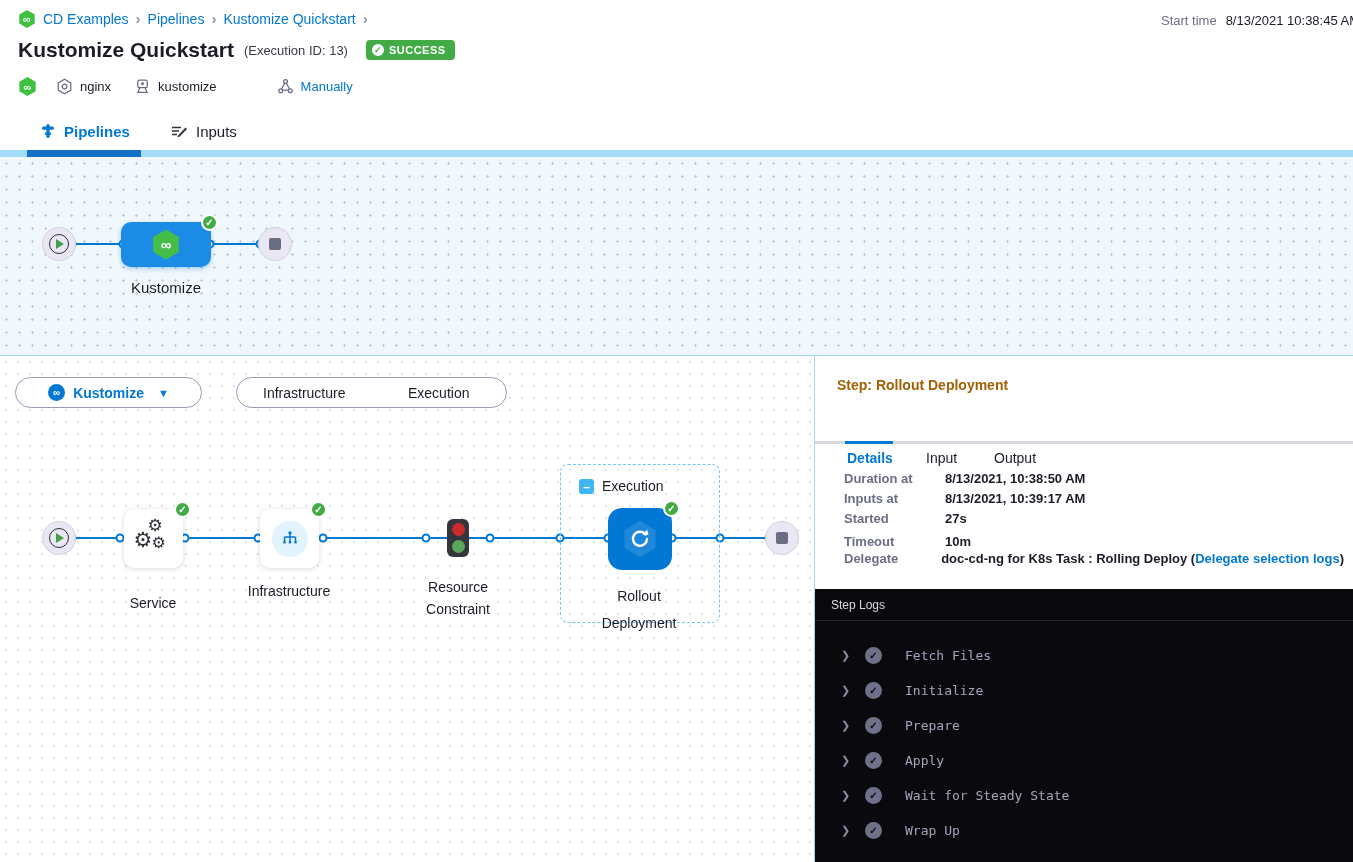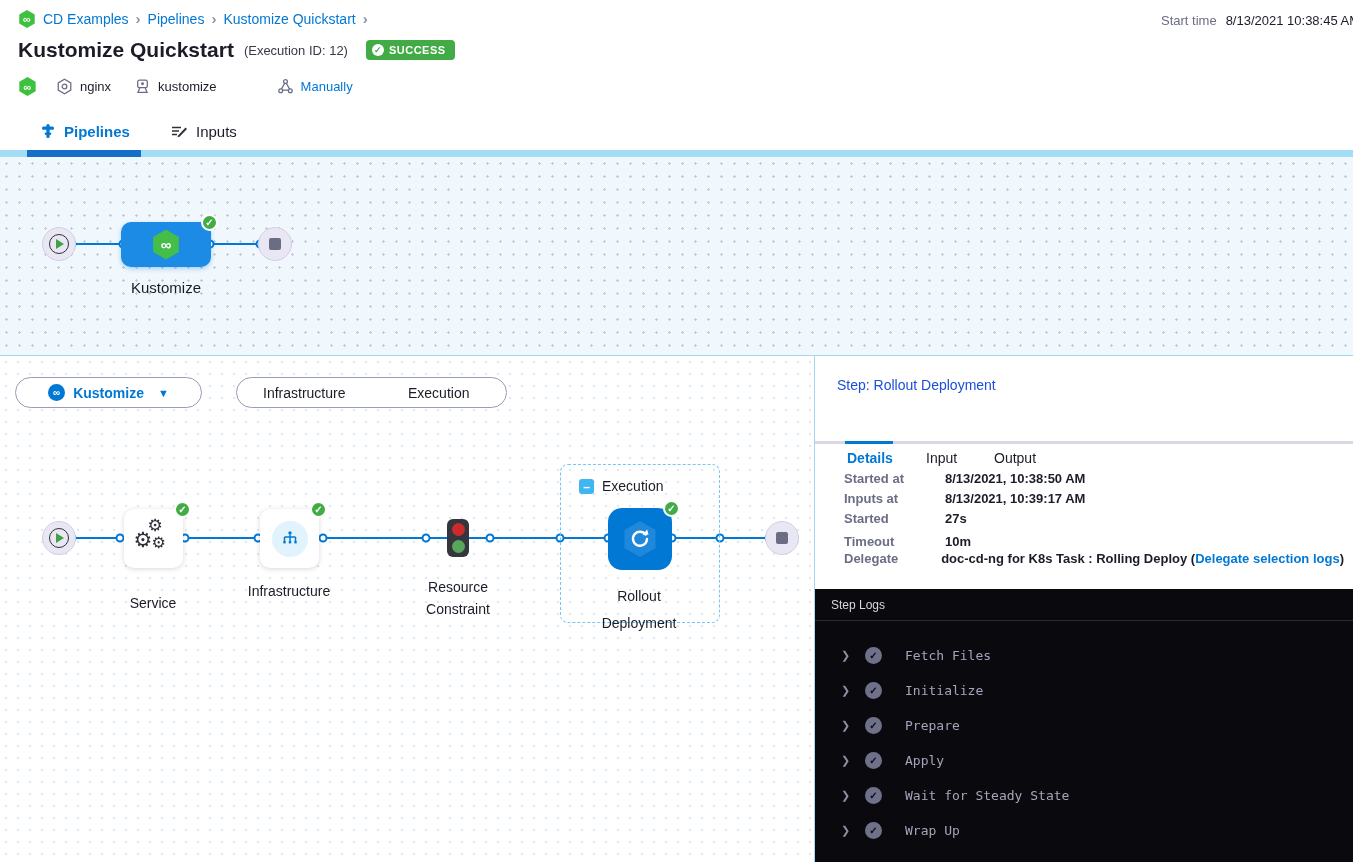--- a/index.html
+++ b/index.html
@@ -97,21 +97,21 @@
     justify-content:center; font-size:12px; font-weight:700; line-height:1; cursor:pointer; }
   .exec-box .boxlabel { position:absolute; left:41px; top:13px; font-size:14px; color:#1c1c28; }
   .rollout-node { position:absolute; left:608px; top:152px; width:64px; height:62px;
     background:#0278d5; border-radius:14px; display:flex; align-items:center; justify-content:center; }
   .rollout-node .hexbg { position:absolute; width:36px; height:36px; background:rgba(255,255,255,.12);
     clip-path:polygon(50% 0%,93% 25%,93% 75%,50% 100%,7% 75%,7% 25%); }
 
   
   .right-panel { position:absolute; left:814px; top:355px; width:539px; height:507px;
     background:#fff; border-top:1px solid #9fd8f3; border-left:1px solid #9fd8f3; }
-  .step-title { position:absolute; left:22px; top:21px; font-size:14px; font-weight:400; color:#1d4ed8; }
+  .step-title { position:absolute; left:22px; top:21px; font-size:14px; font-weight:700; color:#a16207; }
   .ptab { position:absolute; top:62px; font-size:14px; cursor:pointer;margin-top:32px; }
   .ptab-details { left:32px; color:#0278d5; font-weight:600; }
   .ptab-input { left:111px; color:#1c1c28; }
   .ptab-output { left:179px; color:#1c1c28; }
   .ptab-track { position:absolute; left:0; top:85px; width:539px; height:3px; background:#d7d8e3; }
   .ptab-active { position:absolute; left:30px; top:85px; width:48px; height:3px; background:#0278d5; }
   .drow { position:absolute; left:29px; width:500px; height:20px; font-size:13px; display:flex; }
   .drow .dlabel { width:101px; color:#6b6d85; font-weight:600; }
   .drow .dvalue { color:#1c1c28; font-weight:700; white-space:nowrap; }
   .dlink { color:#0278d5; font-weight:700; cursor:pointer; }
@@ -146,21 +146,21 @@
       <span class="crumb-sep">›</span>
     </div>
 
     <div class="starttime">
       <span class="lbl">Start time</span>
       <span class="val">8/13/2021 10:38:45 AM</span>
     </div>
 
     <div class="titlerow">
       <span class="page-title">Kustomize Quickstart</span>
-      <span class="exec-id">(Execution ID: 12)</span>
+      <span class="exec-id">(Execution ID: 13)</span>
       <span class="badge">
         <span class="bcheck">✓</span>
         <span>SUCCESS</span>
       </span>
     </div>
 
     <div class="tagsrow">
       <span class="hexicon" style="width:19px;height:19px;">∞</span>
       <span class="group" style="margin-left:19px;">
         <span class="glyph">
@@ -339,21 +339,21 @@
   <div class="right-panel">
     <div class="step-title">Step: Rollout Deployment</div>
 
     <span class="ptab ptab-details">Details</span>
     <span class="ptab ptab-input">Input</span>
     <span class="ptab ptab-output">Output</span>
     <div class="ptab-track"></div>
     <div class="ptab-active"></div>
 
     <div class="drow" style="top:115px;">
-      <span class="dlabel">Started at</span>
+      <span class="dlabel">Duration at</span>
       <span class="dvalue">8/13/2021, 10:38:50 AM</span>
     </div>
     <div class="drow" style="top:135px;">
       <span class="dlabel">Inputs at</span>
       <span class="dvalue">8/13/2021, 10:39:17 AM</span>
     </div>
     <div class="drow" style="top:155px;">
       <span class="dlabel">Started</span>
       <span class="dvalue">27s</span>
     </div>

